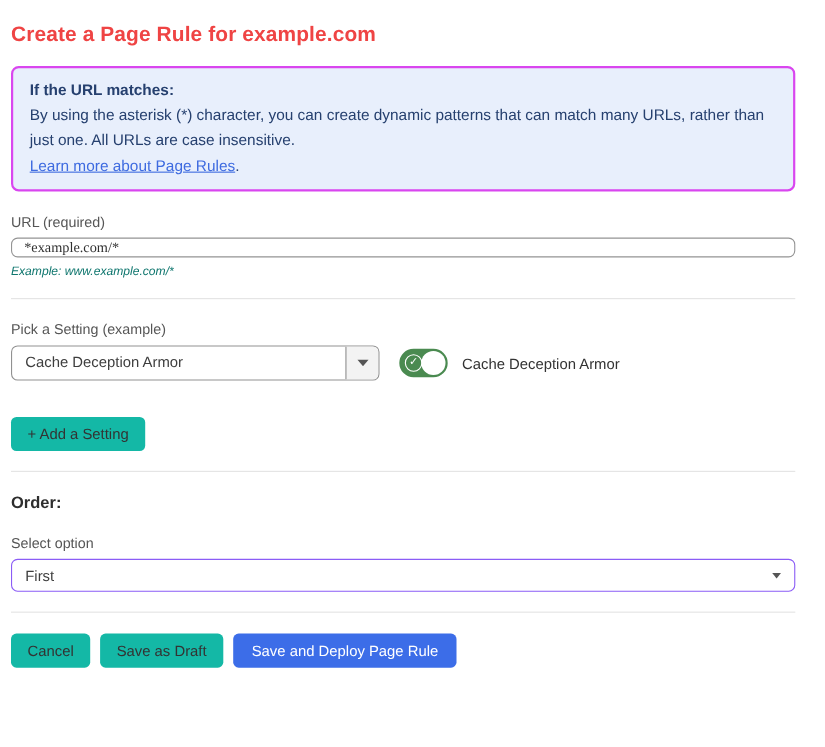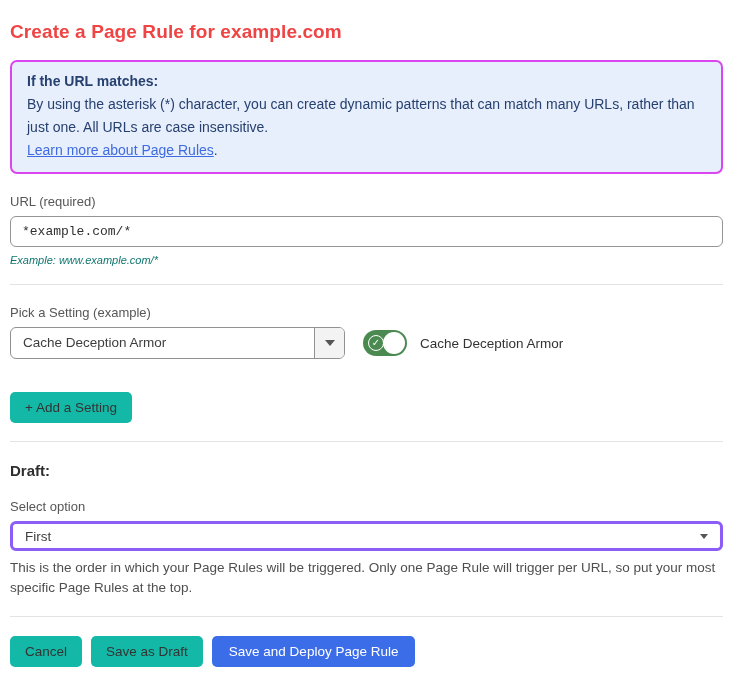--- a/index.html
+++ b/index.html
@@ -38,27 +38,27 @@
   }
 
   .field-label {
     margin-top: 20px;
     font-size: 13px;
     color: #565656;
   }
   .text-input {
     margin-top: 7px;
     width: 100%;
-    height: 31px;
+    height: 18px;
     border: 1px solid #949494;
     border-radius: 6px;
     padding: 0 11px;
     font-size: 13px;
     color: #303030;
-    font-family: Liberation Mono, monospace;
+    font-family: Liberation Serif, serif;
     background: #fff;
   }
   .helper-text {
     margin-top: 7px;
     font-size: 11px;
     color: #0f766e;
     font-style: italic;
   }
 
   hr.divider {
@@ -156,21 +156,21 @@
     cursor: pointer;
   }
   .btn-gray { background: #14b8a6; color: #333333; }
   .btn-primary { background: #3c6de8; color: #ffffff; padding: 8px 17px; }
   .add-setting-btn { margin-top: 33px; }
 
   .full-select {
     margin-top: 7px;
     width: 100%;
     height: 30px;
-    border: 3px solid #8b5cf6;
+    border: 1px solid #8b5cf6;
     border-radius: 6px;
     background: #ffffff;
     display: flex;
     align-items: center;
     justify-content: space-between;
     padding: 0 12px;
     font-size: 13.5px;
     color: #3e3e3e;
     cursor: pointer;
   }
@@ -228,30 +228,29 @@
       <span class="toggle-check">✓</span>
       <span class="toggle-knob"></span>
     </div>
     <span class="toggle-label">Cache Deception Armor</span>
   </div>
 
   <button class="btn btn-gray add-setting-btn">+ Add a Setting</button>
 
   <hr class="divider">
 
-  <h2 class="section-heading">Draft:</h2>
+  <h2 class="section-heading">Order:</h2>
 
   <div class="field-label">Select option</div>
 
   <div class="full-select">
     <span>First</span>
     <span class="caret-down"></span>
   </div>
 
-  <p class="order-helper">This is the order in which your Page Rules will be triggered. Only one Page Rule will trigger per URL, so put your most specific Page Rules at the top.</p>
 
   <hr class="divider">
 
   <div class="action-row">
     <button class="btn btn-gray">Cancel</button>
     <button class="btn btn-gray">Save as Draft</button>
     <button class="btn btn-primary">Save and Deploy Page Rule</button>
   </div>
 
 </div>

